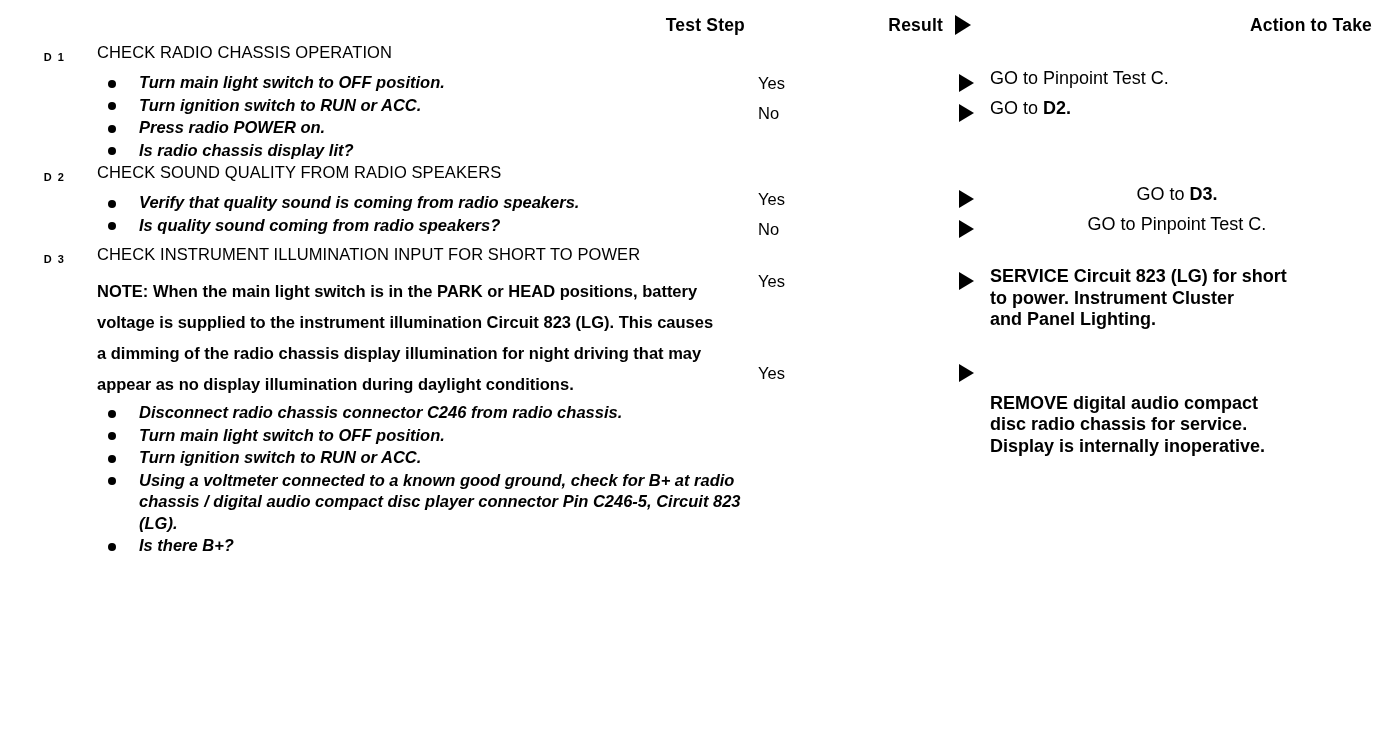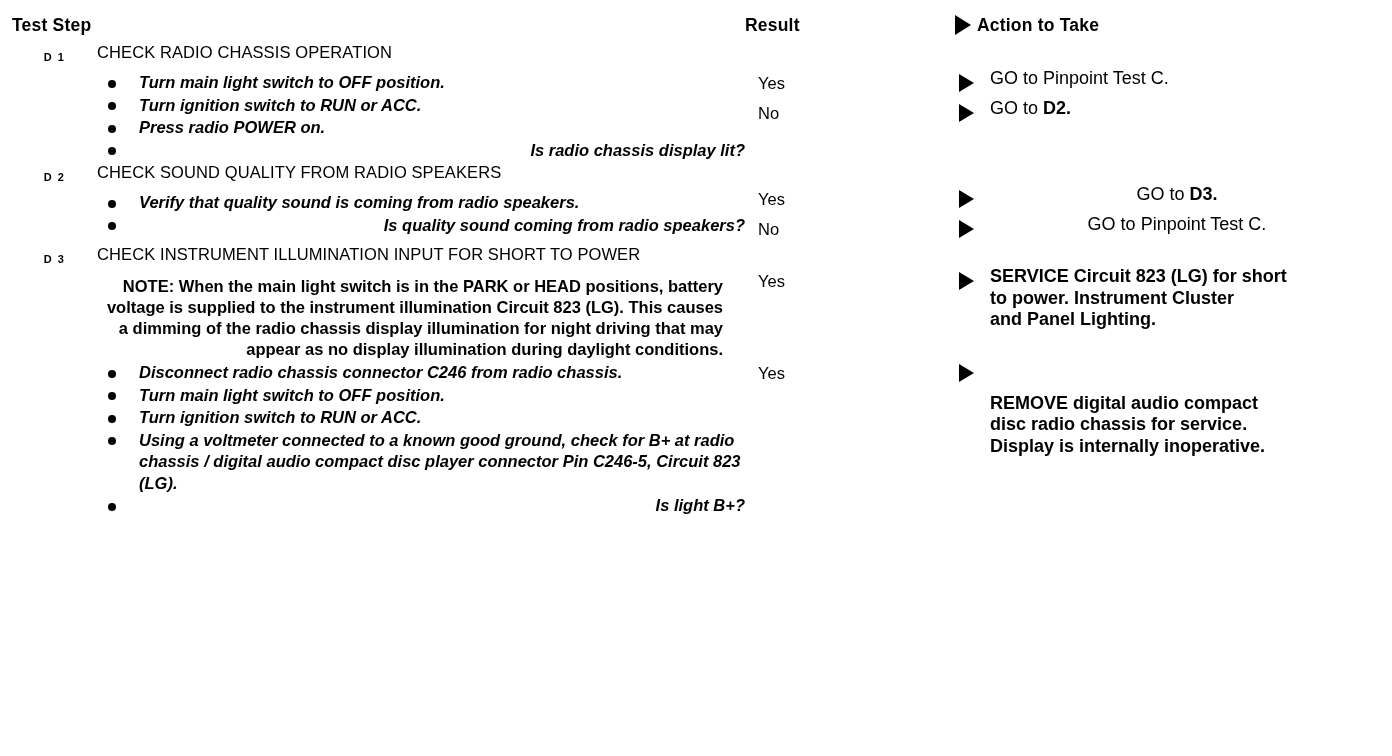--- a/index.html
+++ b/index.html
@@ -52,21 +52,21 @@
   .ot { border-top:    3px solid #000; }
   .ob { border-bottom: 3px solid #000; }
   .il { border-left:   2px solid #000; }
   .ir { border-right:  2px solid #000; }
   .it { border-top:    2px solid #000; }
   .ib { border-bottom: 2px solid #000; }
 
   
   .hdr-cell {
     height: 34px;
-    text-align: left;
+    text-align: right;
     font-weight: bold;
     font-size: 17.5px;
     letter-spacing: 0.2px;
     line-height: 34px;
     white-space: nowrap;
   }
   .hdr-result-inner {
     position: relative;
     height: 34px;
     line-height: 34px;
@@ -116,24 +116,23 @@
 
   
   .step-body {
     padding: 6px 10px 9px 11px;
     font-size: 16.5px;
     line-height: 21.5px;
   }
   .note-para {
     font-weight: bold;
     font-size: 16.5px;
-    line-height: 21px;
+    line-height: 31px;
     margin: 2px 0 2px 0;
     padding-right: 22px;
-    text-align: right;
   }
   ul.bullets {
     list-style: none;
     margin: 0;
     padding: 0;
   }
   ul.bullets li {
     position: relative;
     padding-left: 42px;
     margin: 0 0 1px 0;
@@ -144,21 +143,21 @@
   }
   ul.bullets li .dot {
     position: absolute;
     left: 11px;
     top: 7.5px;
     width: 8px;
     height: 8px;
     background: #000;
     border-radius: 50%;
   }
-  li.q     { font-weight: bold; text-align: right; }
+  li.q     { font-weight: bold; }
   .res-row {
     position: relative;
     height: 30px;
     line-height: 30px;
     font-size: 16.5px;
     font-weight: normal;
     padding-left: 13px;
   }
   .res-row .tri {
     position: absolute;
@@ -325,20 +324,20 @@
 
       <tr>
         <td class="ol ob"></td>
         <td class="ob step-body">
           <p class="note-para">NOTE: When the main light switch is in the PARK or HEAD positions, battery voltage is supplied to the instrument illumination Circuit 823 (LG). This causes a dimming of the radio chassis display illumination for night driving that may appear as no display illumination during daylight conditions.</p>
           <ul class="bullets">
             <li><span class="dot"></span><span>Disconnect radio chassis connector C246 from radio chassis.</span></li>
             <li><span class="dot"></span><span>Turn main light switch to OFF position.</span></li>
             <li><span class="dot"></span><span>Turn ignition switch to RUN or ACC.</span></li>
             <li><span class="dot"></span><span>Using a voltmeter connected to a known good ground, check for B+ at radio chassis / digital audio compact disc player connector Pin C246-5, Circuit 823 (LG).</span></li>
-            <li class="q"><span class="dot"></span><span>Is light B+?</span></li>
+            <li class="q"><span class="dot"></span><span>Is there B+?</span></li>
           </ul>
         </td>
       </tr>
 
     </tbody>
   </table>
 </div>
 
 </body></html>

